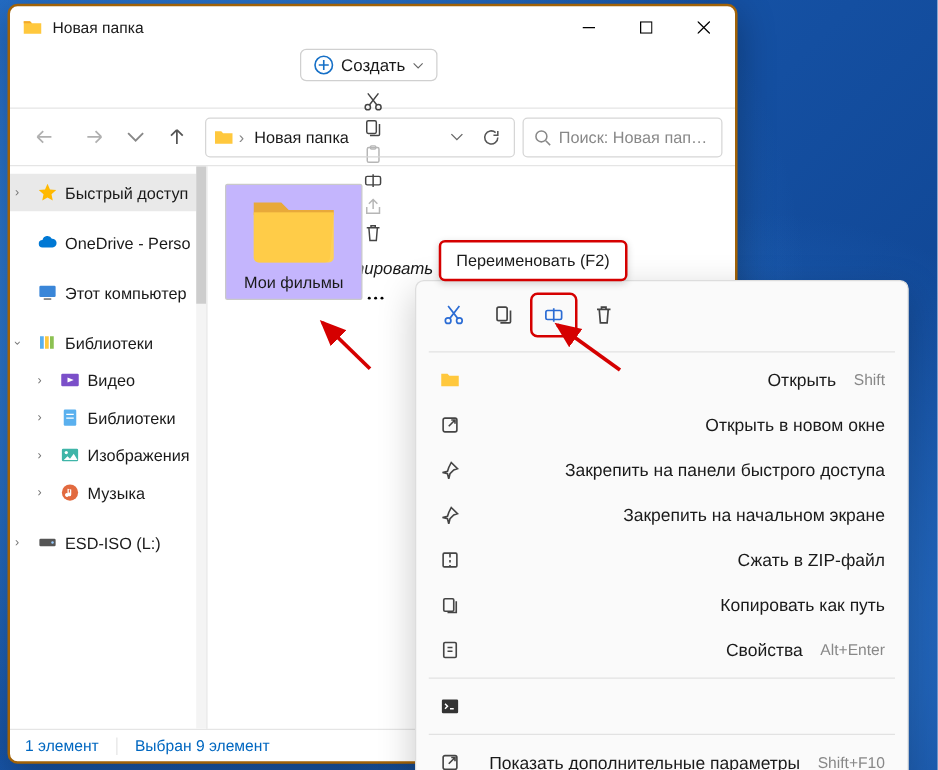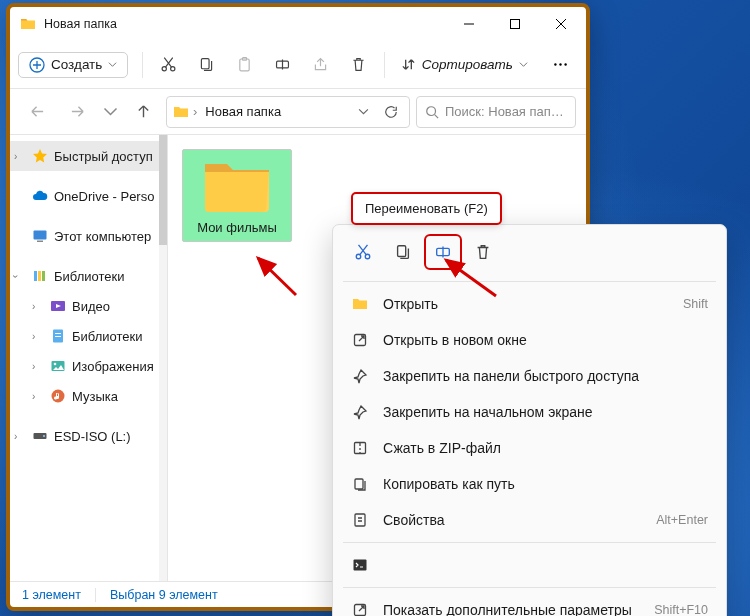--- a/index.html
+++ b/index.html
@@ -25,38 +25,39 @@
     border-radius:50%;background:radial-gradient(circle,#3b8ee6 0%,transparent 70%);
     left:-250px;top:-200px;
   }
   body::after{
     content:"";position:absolute;width:700px;height:700px;
     border-radius:50%;background:radial-gradient(circle,#2e7bd6 0%,transparent 70%);
     right:-200px;bottom:-250px;
   }
   .window{
     position:absolute;left:6px;top:3px;width:584px;height:608px;
-    background:#fff;border:4px solid #a16207;border-radius:8px;
+    background:#fff;border:2px solid #a16207;border-radius:8px;
     box-shadow:0 8px 30px rgba(0,0,0,.3);
     display:flex;flex-direction:column;overflow:hidden;
     z-index:2;
   }
   
   .titlebar{
     height:34px;display:flex;align-items:center;padding:0 2px 0 10px;
   }
   .titlebar .ticon{width:16px;height:16px;margin-right:8px;}
   .titlebar .title{flex:0 0 auto;font-size:12.5px;}
   .titlebar .spacer{flex:1;}
   .winbtn{width:46px;height:34px;display:flex;align-items:center;justify-content:center;}
   .winbtn svg{width:10px;height:10px;}
   
   .toolbar{
     height:48px;display:flex;align-items:center;gap:4px;padding:0 8px;
     border-bottom:1px solid var(--border);
+    flex-direction:column;
   }
   .create-btn{
     display:flex;align-items:center;gap:6px;padding:4px 10px;
     border:1px solid #d0d0d0;border-radius:5px;margin-right:6px;
     font-size:13.5px;
   }
   .tbtn{width:42px;height:38px;display:flex;align-items:center;justify-content:center;}
   .tbtn svg{width:17px;height:17px;}
   .sep{width:1px;height:26px;background:var(--border);margin:0 4px;}
   .sort-btn{display:flex;align-items:center;gap:6px;padding:4px 8px;font-size:13.5px;font-style:italic;}
@@ -97,21 +98,21 @@
     height:30px;display:flex;align-items:center;gap:6px;padding:0 4px 0 22px;
     font-size:13px;white-space:nowrap;overflow:hidden;
   }
   .sitem.hover{background:#e9e9e9;}
   .sitem .chev{position:absolute;left:4px;font-size:10px;color:#777;}
   .sitem{position:relative;}
   .sitem .icon{width:16px;height:16px;display:flex;align-items:center;justify-content:center;}
   .content{flex:1;padding:14px;position:relative;}
   .folder-item{
     width:110px;display:flex;flex-direction:column;align-items:center;gap:6px;
-    padding:6px 4px;border:1px solid #c9c9c9;background:#86efac;border-radius:2px;
+    padding:6px 4px;border:1px solid #c9c9c9;background:#c4b5fd;border-radius:2px;
   }
   .folder-icon{width:70px;height:58px;}
   .folder-label{font-size:13px;text-align:center;}
   
   .statusbar{
     height:26px;border-top:1px solid var(--border);
     display:flex;align-items:center;padding:0 12px;gap:14px;
     font-size:12.5px;color:var(--accent);
   }
   .statusbar .ssep{width:1px;height:14px;background:var(--border);}
@@ -131,21 +132,21 @@
   }
   .ctx-icon-row{
     display:flex;gap:4px;padding:4px 12px 8px;
   }
   .ctx-icon-row .cib{
     width:36px;height:34px;border-radius:5px;display:flex;align-items:center;justify-content:center;
   }
   .ctx-icon-row .cib.hot{outline:2px solid var(--tooltip-border);outline-offset:-1px;}
   .ctx-sep{height:1px;background:#e2e2e2;margin:4px 10px;}
   .ctx-item{
-    height:36px;display:flex;align-items:center;gap:14px;padding:0 18px;
+    height:36px;display:flex;align-items:center;gap:14px;padding:0 18px;text-align:right;
   }
   .ctx-item .ci{width:18px;display:flex;justify-content:center;}
   .ctx-item .cl{flex:1;}
   .ctx-item .ck{color:#888;font-size:12.5px;}
   
   .arrow1{position:absolute;left:246px;top:250px;z-index:7;}
   .arrow2{position:absolute;left:436px;top:254px;z-index:7;}
   svg{display:block}
 </style>
 </head>

